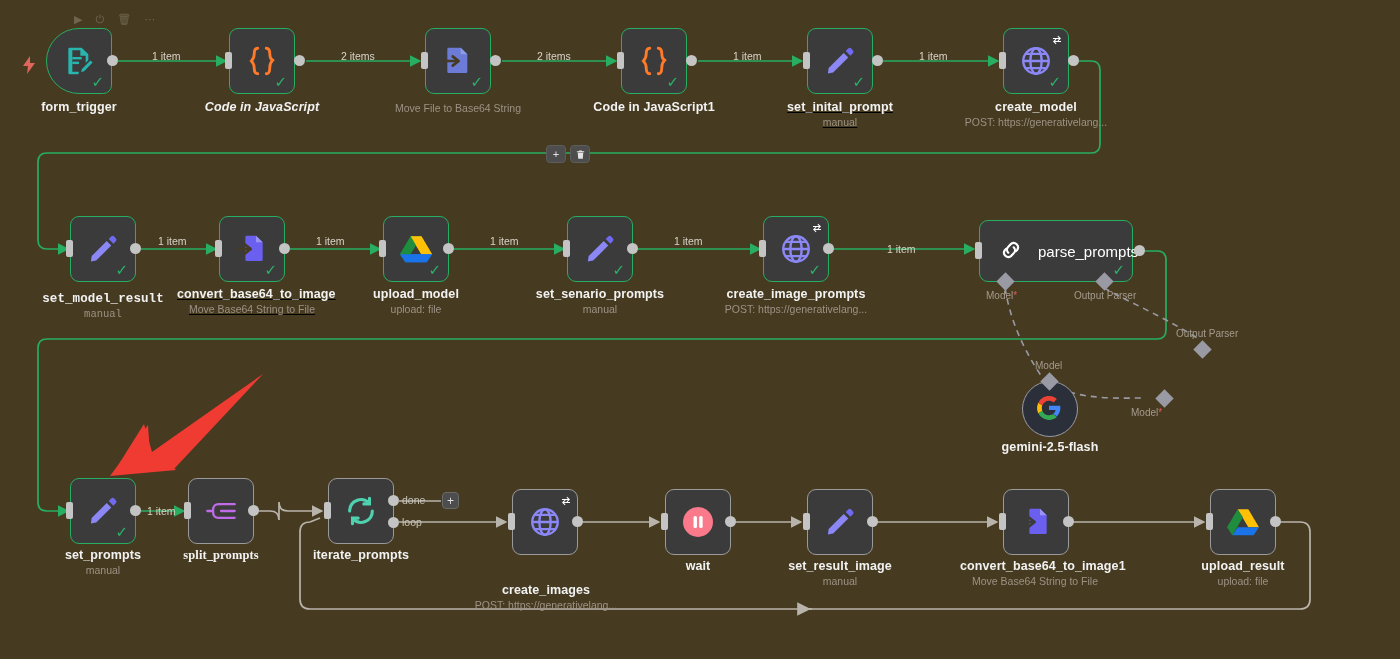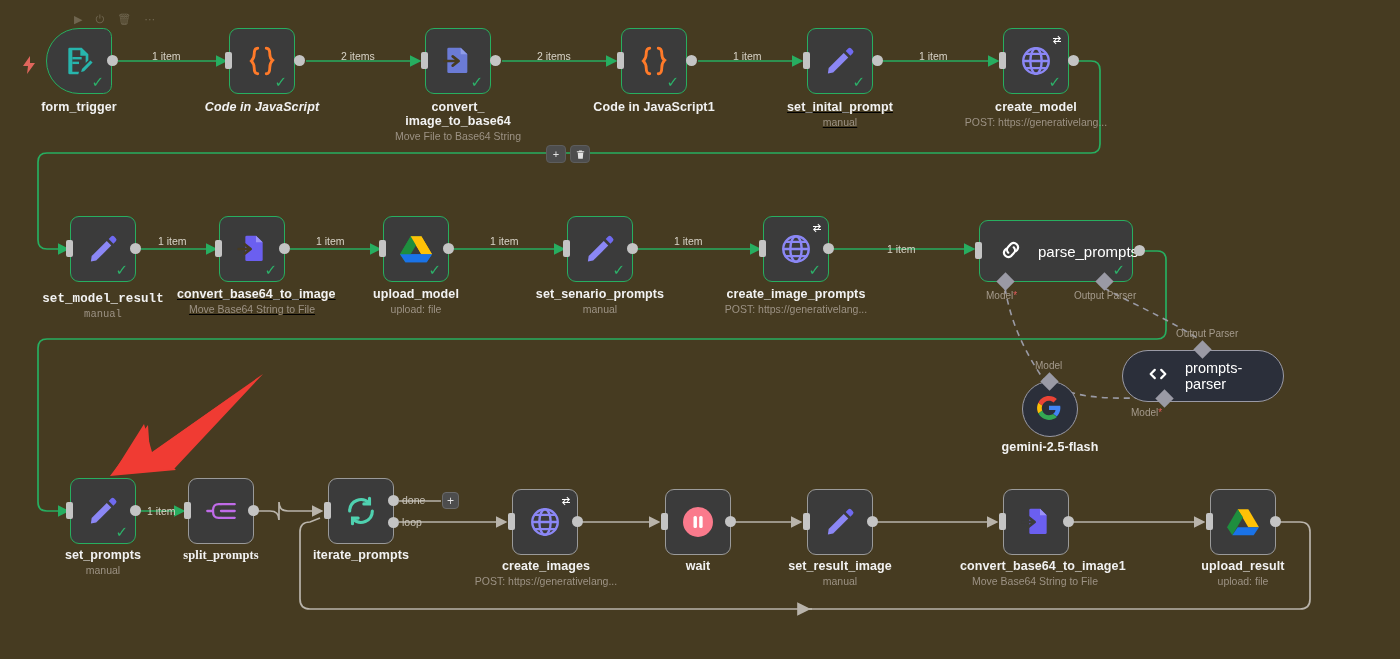--- a/index.html
+++ b/index.html
@@ -251,21 +251,20 @@
       <svg width="32" height="32" viewBox="0 0 24 24">
           <path d="M5 2h9l5 5v13a1 1 0 0 1-1 1H5a1 1 0 0 1-1-1V3a1 1 0 0 1 1-1z" fill="#6b7bd6"></path>
           <path d="M14 2l5 5h-5z" fill="#8e9ce8"></path>
           <path d="M2 12h9M8 8.5L12.5 12 8 15.5" stroke="#463b21" stroke-width="2" fill="none" stroke-linecap="round" stroke-linejoin="round"></path>
         </svg>
     </div>
     <span class="tick">✓</span>
   </div>
   <div class="dot-out" style="left:490px; top:55px;"></div>
   <div class="nlabel" style="left:383px; top:100px; width:150px;">
-    <div class="ntitle">convert_ image_to_base64</div>
     <div class="nsub">Move File to Base64 String</div>
   </div>
   <div class="elabel" style="left:537px; top:50px;">2 items</div>
 
   <div class="in-stub" style="left:617px; top:52px;"></div>
   <div class="node ok" style="left:621px; top:28px;">
     <div class="glyph">
       <svg width="34" height="34" viewBox="0 0 24 24" fill="none" stroke="#ff7a29" stroke-width="2" stroke-linecap="round">
           <path d="M9 3c-2 0-2.5 1.5-2.5 4S6 10.5 4.5 12C6 13.5 6.5 14.5 6.5 17S7 21 9 21"></path>
           <path d="M15 3c2 0 2.5 1.5 2.5 4s.5 3.5 2 4.5c-1.5 1.5-2 2.5-2 5s-.5 4.5-2.5 4.5"></path>
@@ -440,29 +439,20 @@
   <div class="diamond" style="left:999px; top:275px;"></div>
   <div class="porttag" style="left:986px; top:290px;">
     <span>Model</span><span class="req">*</span>
   </div>
   <div class="diamond" style="left:1098px; top:275px;"></div>
   <div class="porttag" style="left:1074px; top:290px;">Output Parser</div>
 
   <div class="porttag" style="left:1176px; top:328px;">Output Parser</div>
   <div class="diamond" style="left:1196px; top:343px;"></div>
 
-  <div class="pill" style="left:1122px; top:350px; width:162px;">
-    <span class="glyph" style="width:26px;height:26px;">
-      <svg width="26" height="22" viewBox="0 0 24 24" fill="none" stroke="#fff" stroke-width="2.4" stroke-linecap="round" stroke-linejoin="round">
-          <path d="M8.5 7.5L4 12l4.5 4.5"></path>
-          <path d="M15.5 7.5L20 12l-4.5 4.5"></path>
-        </svg>
-    </span>
-    <span class="ptext">prompts-parser</span>
-  </div>
 
   <div class="diamond" style="left:1158px; top:392px;"></div>
   <div class="porttag" style="left:1131px; top:407px;">
     <span>Model</span><span class="req">*</span>
   </div>
 
   <div class="porttag" style="left:1035px; top:360px;">Model</div>
   <div class="diamond" style="left:1043px; top:375px;"></div>
   <div class="round" style="left:1022px; top:381px;">
     <span class="glyph" style="width:28px;height:28px;">
@@ -543,21 +533,21 @@
         </svg>
     </div>
     <span class="retry">
       <svg width="12" height="12" viewBox="0 0 24 24" fill="#fff">
           <path d="M4 8h12l-3-3 1.4-1.4L20 9l-5.6 5.4L13 13l3-3H4z"></path>
           <path d="M20 16H8l3 3-1.4 1.4L4 15l5.6-5.4L11 11l-3 3h12z"></path>
         </svg>
     </span>
   </div>
   <div class="dot-out" style="left:572px; top:516px;"></div>
-  <div class="nlabel" style="left:456px; top:559px; width:180px;">
+  <div class="nlabel" style="left:456px; top:583px; width:180px;">
     <div class="ntitle">create_images</div>
     <div class="nsub">POST: https://generativelang...</div>
   </div>
 
   <div class="in-stub" style="left:661px; top:513px;"></div>
   <div class="node" style="left:665px; top:489px;">
     <div class="glyph">
       <svg width="36" height="36" viewBox="0 0 24 24">
           <circle cx="12" cy="12" r="10" fill="#fa7a8c"></circle>
           <rect x="9" y="8" width="2.3" height="8" fill="#fff" rx="1"></rect>

